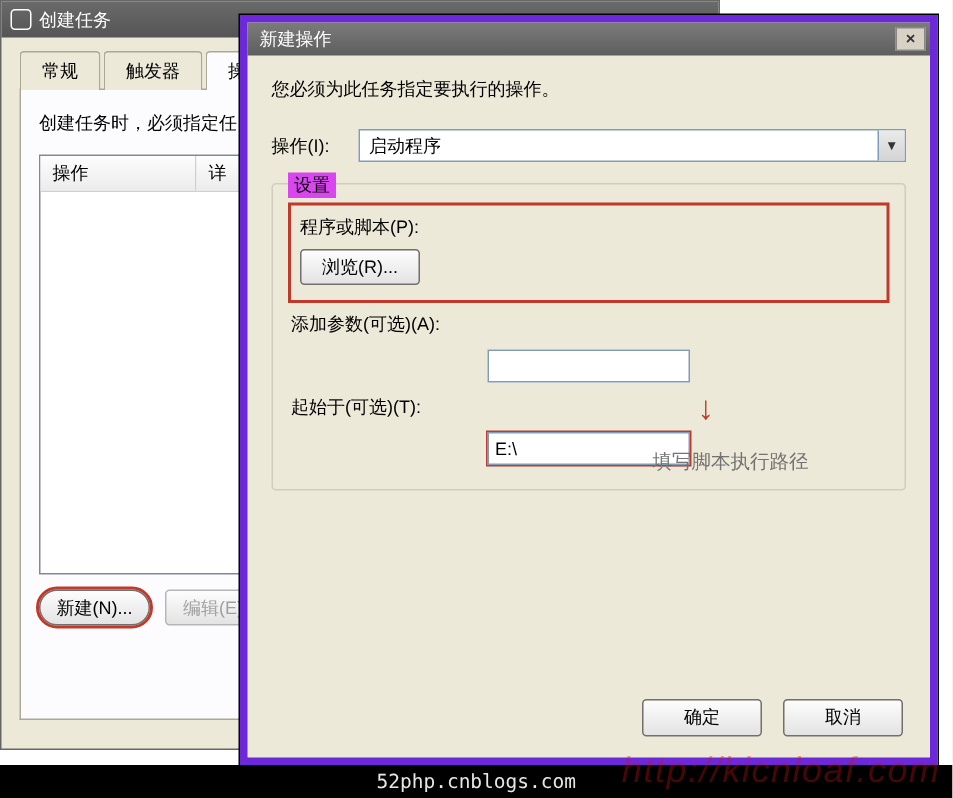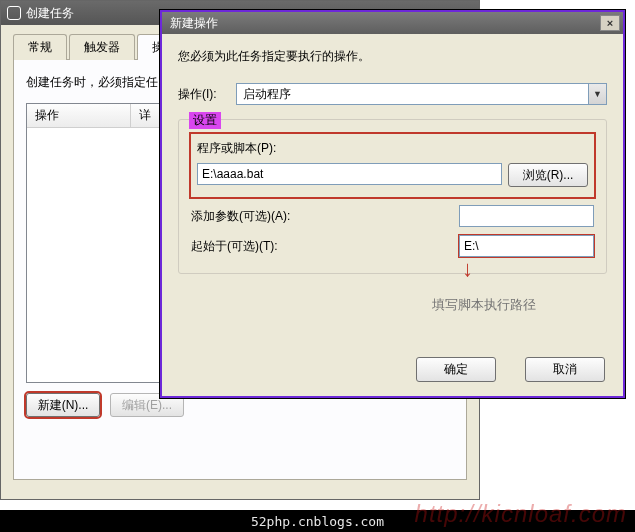--- a/index.html
+++ b/index.html
@@ -93,29 +93,29 @@
     border: 1px solid #707070;
     background: linear-gradient(#fdfdfd,#e3e3e3);
     border-radius: 3px;
     display: inline-flex;
     align-items: center; justify-content: center;
   }
   .winbtn.disabled {
     color: #a0a0a0;
     border-color: #b5b5b5;
   }
-  .redbox { outline: 2px solid #c0392b; }
+  .redbox { outline: 2px solid #c0392b; border-radius: 12px; }
 
   
   .front-window {
     position: absolute;
     top: 10px; left: 160px;
-    width: 465px; height: 388px;
+    width: 465px; height: 500px;
     background: #ece9d8;
-    border: 2px solid #6d28d9;
+    border: 5px solid #6d28d9;
     box-shadow: 0 0 0 1px #000;
   }
   .front-titlebar {
     height: 22px;
     background: linear-gradient(#7b7b7b,#5e5e5e);
     color: #fff;
     display: flex;
     align-items: center;
     padding: 0 3px 0 8px;
     justify-content: space-between;
@@ -179,42 +179,42 @@
     font-size: 12px;
   }
   .progblock {
     outline: 2px solid #c0392b;
     padding: 2px 6px 10px;
   }
   .progblock .lbl { margin: 4px 0 6px; }
   .progline { display: flex; gap: 6px; }
   .progline .textinput { flex: 1; }
 
-  .row-right { justify-content: flex-end; }
+  .row-right { justify-content: flex-end; flex-direction: column; }
   .row-right label { width: 120px; margin-right: auto;}
   .shortinput { width: 135px; }
   .cursorbox .textinput { outline: 1px solid #c0392b; }
 
   .annot-arrow {
     position: absolute;
     left: 300px; top: 244px;
     color: #c0392b;
     font-size: 22px;
   }
   .annot-text {
     position: absolute;
     left: 270px; top: 284px;
     color: #737373;
     font-size: 13px;
   }
 
   .dlg-footer {
     position: absolute;
     bottom: 14px; right: 18px;
-    display: flex; gap: 29px;
+    display: flex; gap: 14px;
   }
   .dlg-footer .winbtn { min-width: 80px; height: 25px; }
 
   
   .blackbar {
     position: absolute;
     bottom: 0; left: 0;
     width: 635px; height: 22px;
     background: #000;
     color: #e6e6e6;
@@ -280,21 +280,20 @@
         <span class="arrow">▼</span>
       </div>
     </div>
 
     <div class="fieldset">
       <span class="legend">设置</span>
 
       <div class="progblock">
         <div class="lbl">程序或脚本(P):</div>
         <div class="progline">
-          <input class="textinput" value="E:\aaaa.bat" style="">
           <div class="winbtn" style="min-width:80px">浏览(R)...</div>
         </div>
       </div>
 
       <div class="row row-right">
         <label>添加参数(可选)(A):</label>
         <input class="textinput shortinput" value="" style="">
       </div>
 
       <div class="row row-right cursorbox">

